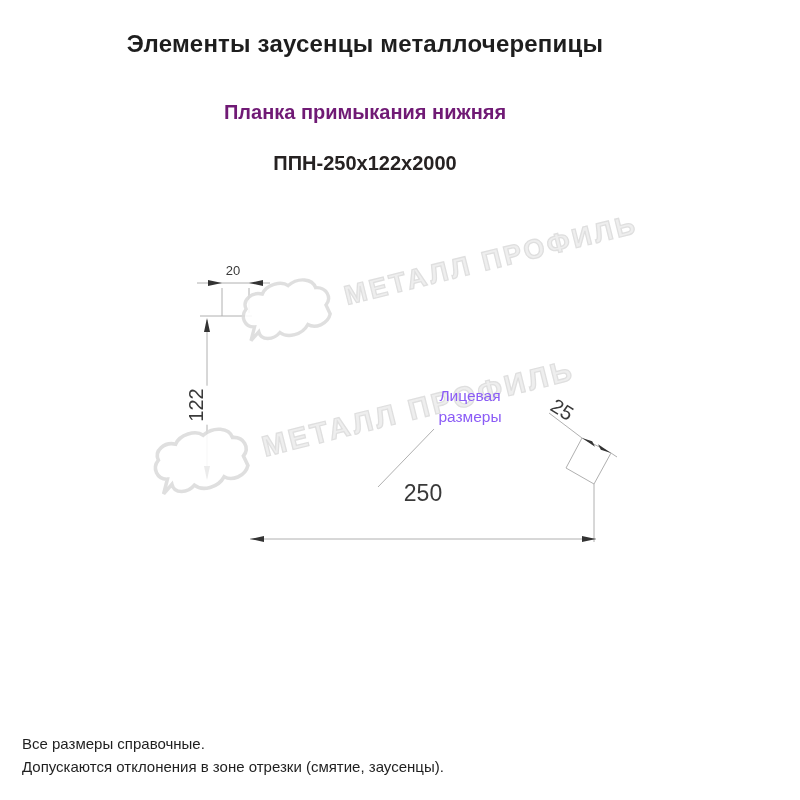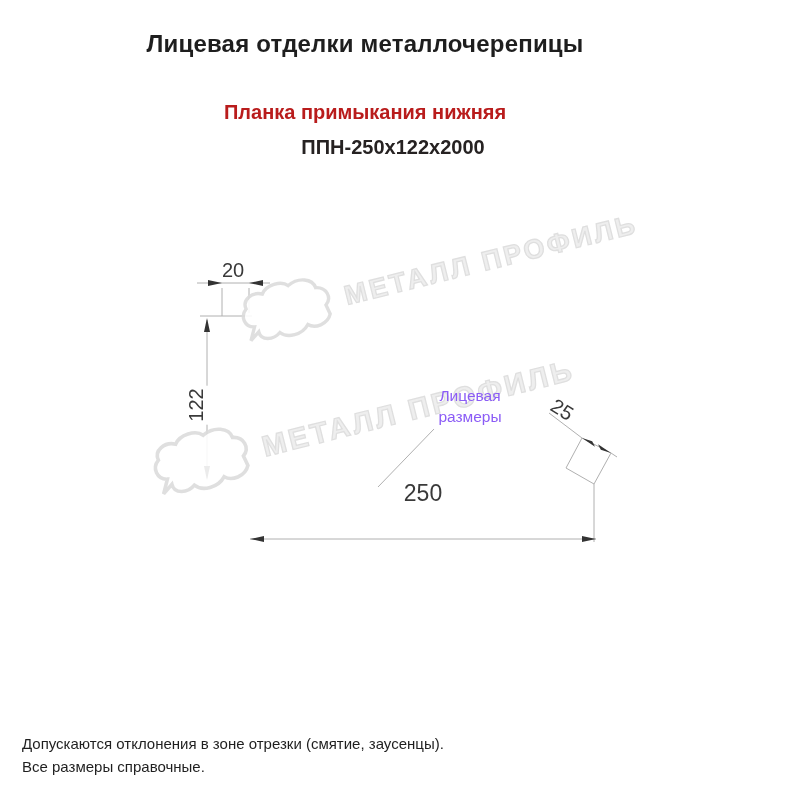--- a/index.html
+++ b/index.html
@@ -4,28 +4,28 @@
 <style>
   html,body{margin:0;padding:0;background:#ffffff;}
   body{width:800px;height:800px;position:relative;overflow:hidden;
        font-family:"Liberation Sans", sans-serif;}
 
   
   .headings{position:absolute;left:0;top:0;width:730px;text-align:center;z-index:4;}
   .doc-title{position:absolute;left:0;top:30px;width:100%;
              font-size:24px;font-weight:bold;color:#1e1e1e;letter-spacing:.2px;}
   .product-name{position:absolute;left:0;top:101px;width:100%;
-                font-size:20px;font-weight:bold;color:#b91c1c;}
-  .product-code{position:absolute;left:0;top:136px;width:100%;
-                font-size:20px;font-weight:bold;color:#262222;margin-left:28px;}
+                font-size:20px;font-weight:bold;color:#701a75;}
+  .product-code{position:absolute;left:0;top:152px;width:100%;
+                font-size:20px;font-weight:bold;color:#262222;}
 
   
   .linework{position:absolute;left:0;top:0;z-index:1;}
   .dim-text{position:absolute;z-index:3;color:#3a3a3a;white-space:nowrap;}
-  .dim-20  {left:233px;top:270px;font-size:20px;transform:translate(-50%,-50%);}
+  .dim-20  {left:233px;top:270px;font-size:13px;transform:translate(-50%,-50%);}
   .dim-122 {left:196px;top:405px;font-size:20px;background:#fff;padding:2px 3px;
             transform:translate(-50%,-50%) rotate(-90deg);}
   .dim-250 {left:423px;top:493px;font-size:23px;transform:translate(-50%,-50%);}
   .dim-25  {left:562px;top:410px;font-size:20px;transform:translate(-50%,-50%) rotate(32deg);}
   .face-label{position:absolute;left:470px;top:406px;z-index:3;
               transform:translate(-50%,-50%);text-align:center;
               font-size:15.5px;line-height:21px;color:#8b5cf6;}
 
   
   .wm{position:absolute;display:flex;align-items:center;gap:10px;z-index:2;
@@ -37,21 +37,21 @@
   .wm2 .wm-text{font-size:29px;}
 
   
   .footer{position:absolute;left:22px;top:732px;z-index:4;
           font-size:15px;color:#1f1f1f;line-height:23px;}
 </style>
 </head>
 <body>
 
 <div class="headings">
-  <div class="doc-title">Лицевая отделки металлочерепицы</div>
+  <div class="doc-title">Элементы заусенцы металлочерепицы</div>
   <div class="product-name">Планка примыкания нижняя</div>
   <div class="product-code">ППН-250х122х2000</div>
 </div>
 
 <svg class="linework" width="800" height="800" viewBox="0 0 800 800">
   <g stroke="#b0b0b0" stroke-width="1" fill="none">
 
     <g>
       <line x1="197" y1="283" x2="270" y2="283"></line>
       <line x1="222" y1="288" x2="222" y2="316"></line>
@@ -111,15 +111,15 @@
 <span class="dim-text dim-122">122</span>
 <span class="dim-text dim-250">250</span>
 <span class="dim-text dim-25">25</span>
 
 <div class="face-label">
   <div>Лицевая</div>
   <div>размеры</div>
 </div>
 
 <div class="footer">
+  <div>Все размеры справочные.</div>
   <div>Допускаются отклонения в зоне отрезки (смятие, заусенцы).</div>
-  <div>Все размеры справочные.</div>
 </div>
 
 </body></html>

